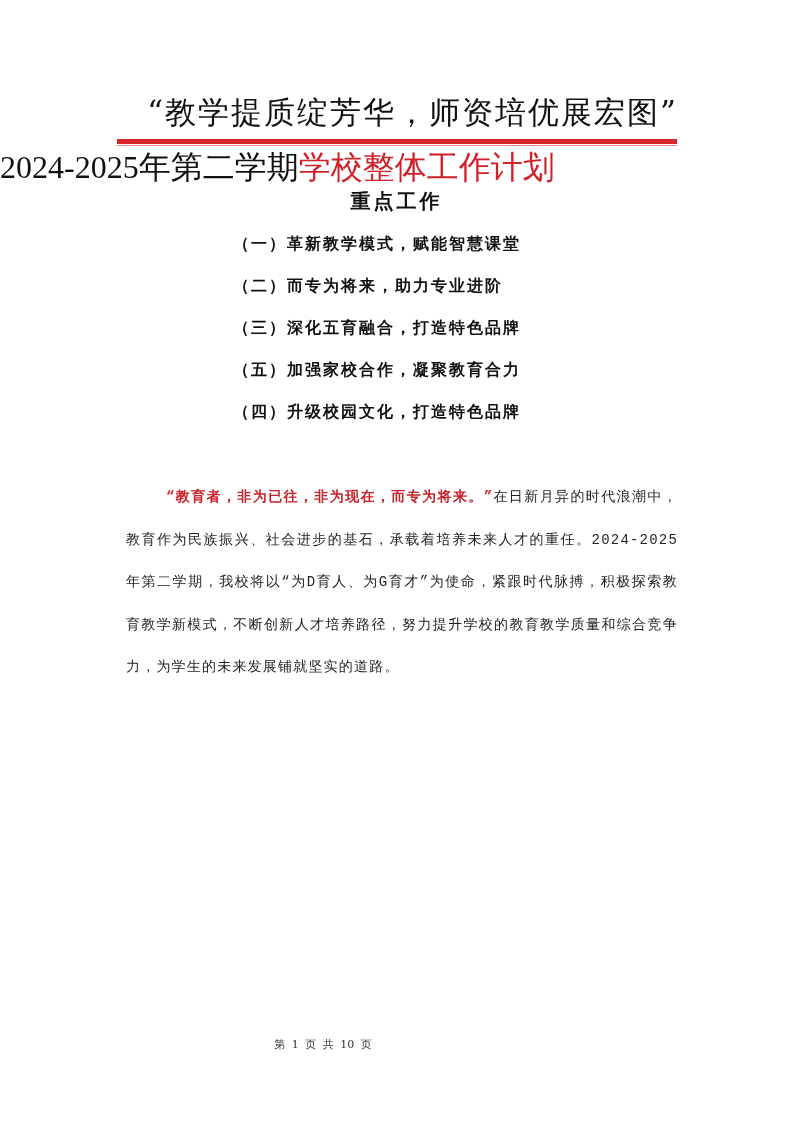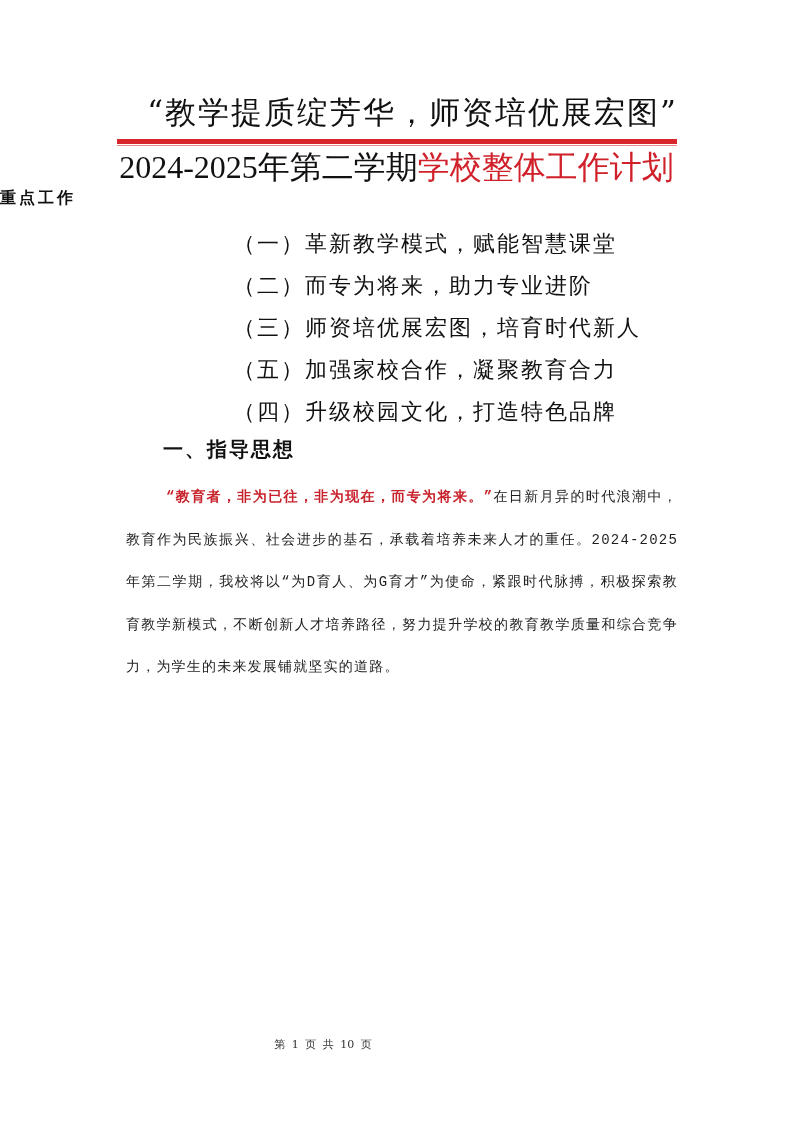--- a/index.html
+++ b/index.html
@@ -48,53 +48,52 @@
       width: 560px;
       top: 145px;
       height: 1px;
       background: #e98b8d;
     }
     .title-sub {
       position: absolute;
       left: 0;
       width: 793px;
       top: 146px;
-      text-align: center;
       font-family: "Liberation Serif", "DejaVu Serif", serif;
       font-size: 32px;
       color: #111;
       white-space: nowrap;
     }
     .title-sub .red {
       color: #d0202a;
     }
     .section-heading {
       position: absolute;
       left: 0;
       width: 793px;
       top: 188px;
-      text-align: left;
-      font-size: 16px;
+      text-align: center;
+      font-size: 20px;
       font-weight: bold;
       letter-spacing: 3px;
       color: #111;
     }
     .key-list {
       position: absolute;
       left: 233px;
       top: 230px;
       margin: 0;
       padding: 0;
       list-style: none;
     }
     .key-list li {
       height: 42px;
       line-height: 28px;
-      font-size: 22px;
-      font-weight: normal;
+      font-size: 16px;
+      font-weight: bold;
       letter-spacing: 2px;
       color: #111;
       white-space: nowrap;
     }
     .h1 {
       position: absolute;
       left: 163px;
       top: 436px;
       font-family: "DejaVu Sans", "Liberation Sans", sans-serif;
       font-size: 20px;
@@ -145,25 +144,24 @@
 
   <div class="title-sub">
     <span>2024-2025年第二学期</span><span class="red">学校整体工作计划</span>
   </div>
 
   <div class="section-heading">重点工作</div>
 
   <ul class="key-list">
     <li>（一）革新教学模式，赋能智慧课堂</li>
     <li>（二）而专为将来，助力专业进阶</li>
-    <li>（三）师资培优展宏图，培育时代新人</li>
+    <li>（三）深化五育融合，打造特色品牌</li>
     <li>（五）加强家校合作，凝聚教育合力</li>
     <li>（四）升级校园文化，打造特色品牌</li>
   </ul>
 
-  <div class="h1">一、指导思想</div>
 
   <p class="body-text p1"><span class="quote">“教育者，非为已往，非为现在，而专为将来。”</span><span>在日新月异的时代浪潮中，教育作为民族振兴、社会进步的基石，承载着培养未来人才的重任。2024-2025年第二学期，我校将以“为D育人、为G育才”为使命，紧跟时代脉搏，积极探索教育教学新模式，不断创新人才培养路径，努力提升学校的教育教学质量和综合竞争力，为学生的未来发展铺就坚实的道路。</span></p>
 
 
   <div class="footer">第 1 页 共 10 页</div>
 
 </div>
 
 </body></html>

